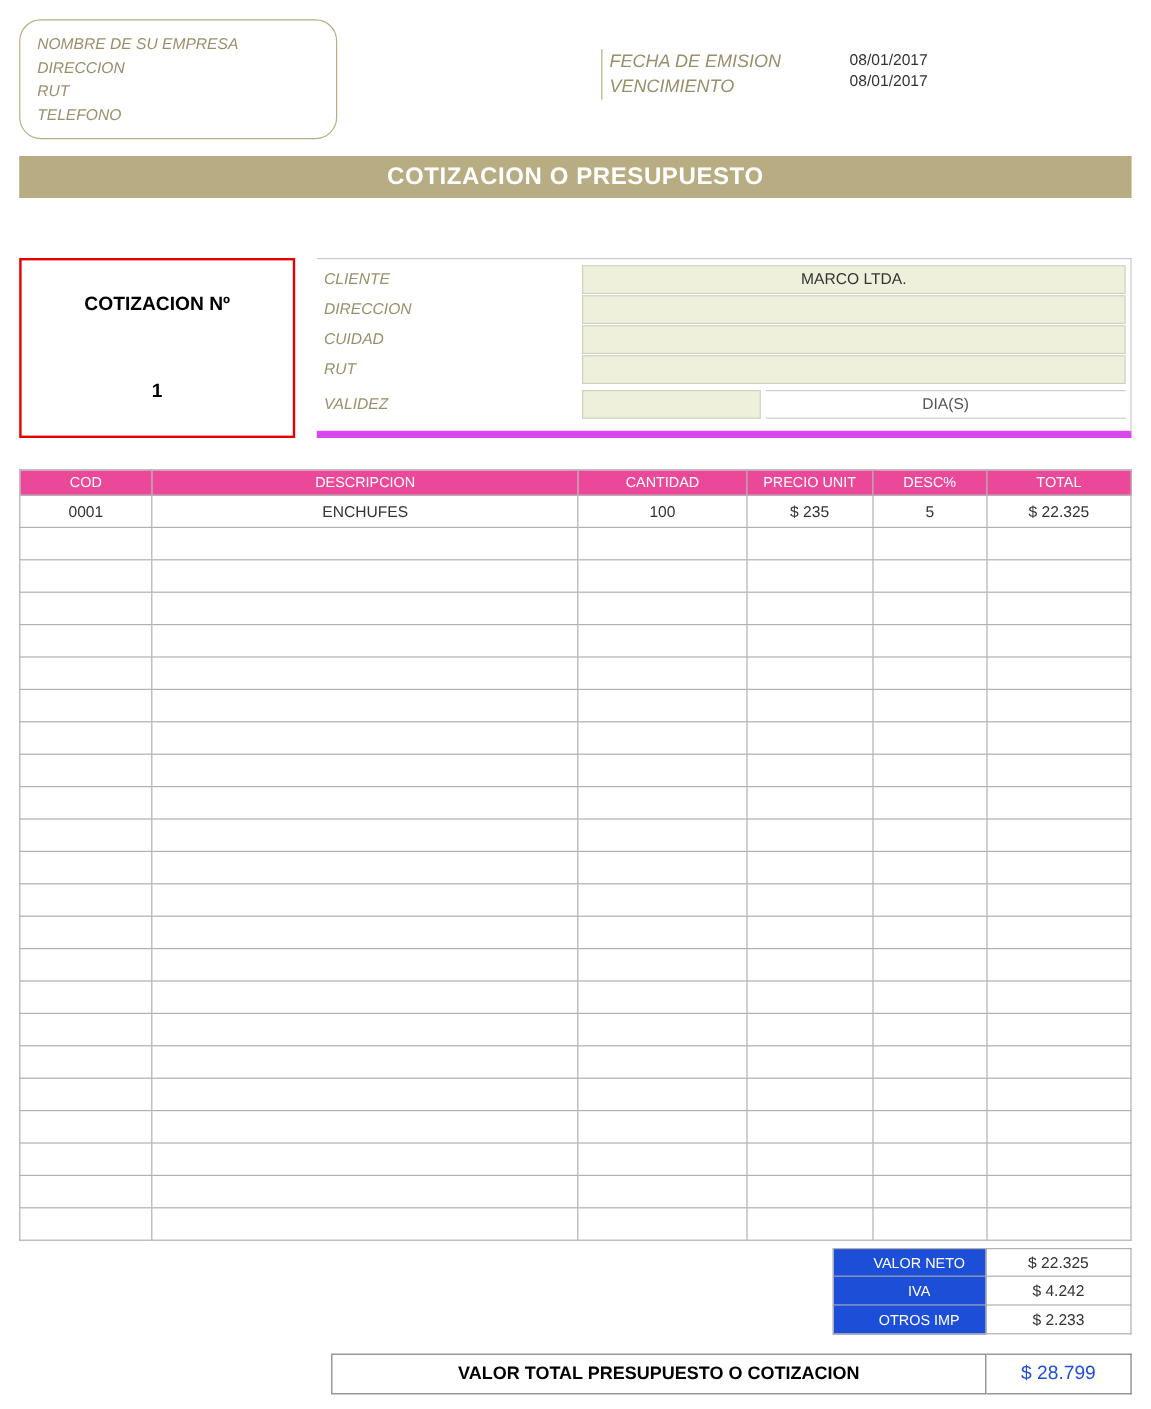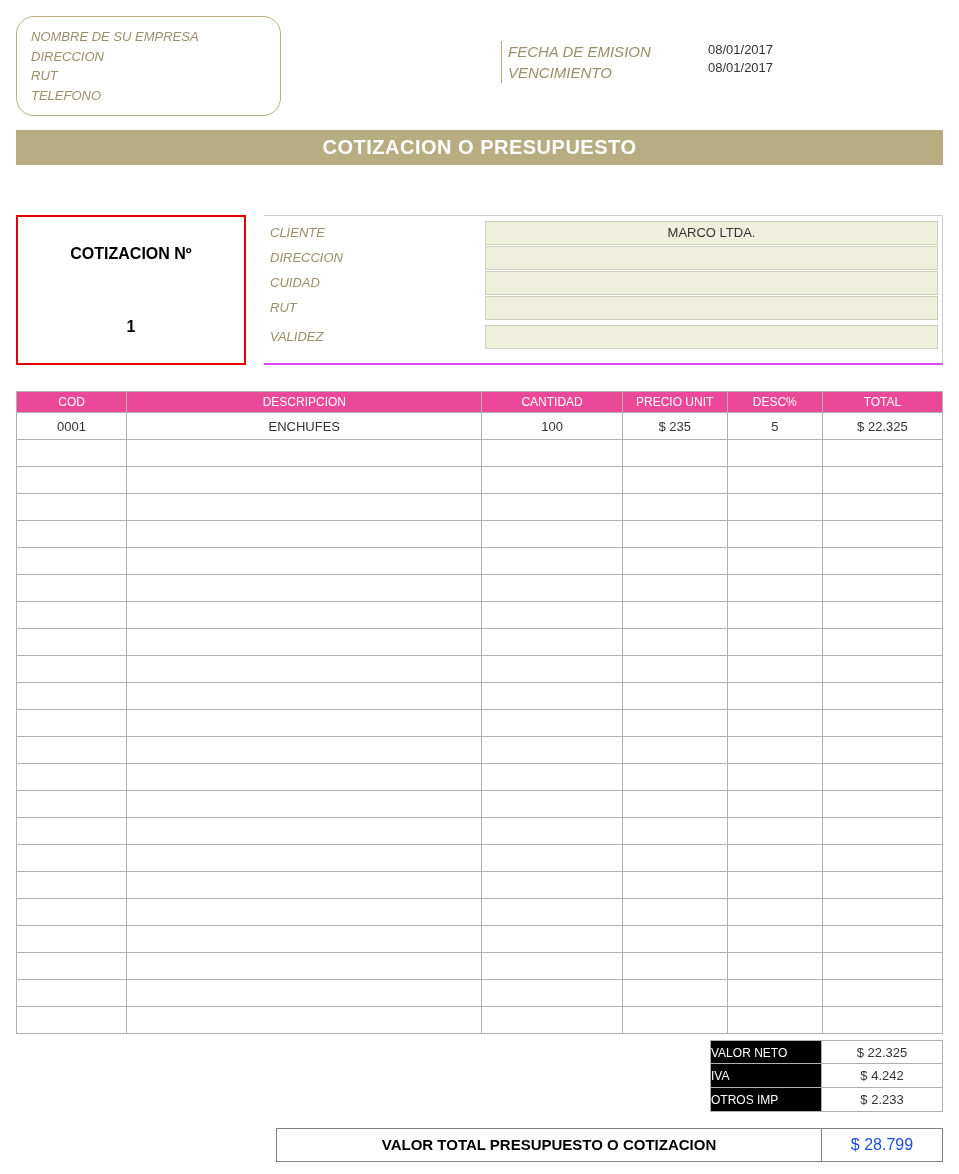--- a/index.html
+++ b/index.html
@@ -74,21 +74,21 @@
   }
   .cotizacion-box .number {
     margin-top: 55px;
     font-weight: bold;
     font-size: 16px;
     color: #000;
   }
   .client-box {
     flex: 1;
     border-top: 1px solid #ccc;
-    border-bottom: 2px solid #d946ef;
+    border-bottom: 6px solid #d946ef;
     border-right: 1px solid #ccc;
     padding: 4px 0;
     min-height: 147px;
     box-sizing: border-box;
   }
   .client-row {
     display: flex;
     height: 25px;
     align-items: center;
   }
@@ -158,27 +158,28 @@
     margin-top: 6px;
     width: 100%;
   }
   .totals-row {
     display: flex;
     justify-content: flex-end;
     height: 24px;
   }
   .totals-label {
     width: 110px;
-    background: #000000;
+    background: #1d4ed8;
     color: #fff;
     font-size: 12px;
-    text-align: left;
+    text-align: center;
     line-height: 24px;
     border: 1px solid #b0b0b0;
     border-top:0;
+    padding-left:16px;
   }
   .totals-row:first-child .totals-label { border-top:1px solid #b0b0b0; }
   .totals-value {
     width: 120px;
     border: 1px solid #b0b0b0;
     border-left:0;
     border-top:0;
     font-size: 13px;
     text-align: center;
     line-height: 24px;
@@ -252,20 +253,21 @@
       <div class="client-label">CUIDAD</div>
       <div class="client-value"></div>
     </div>
     <div class="client-row">
       <div class="client-label">RUT</div>
       <div class="client-value"></div>
     </div>
     <div class="client-validity-row">
       <div class="client-label">VALIDEZ</div>
       <div class="client-value" style="flex:1.2"></div>
+      <div class="client-validity-unit">DIA(S)</div>
     </div>
   </div>
 </div>
 
 <table class="items">
   <colgroup>
     <col class="cod">
       <col class="desc">
       <col class="cant">
       <col class="precio">

